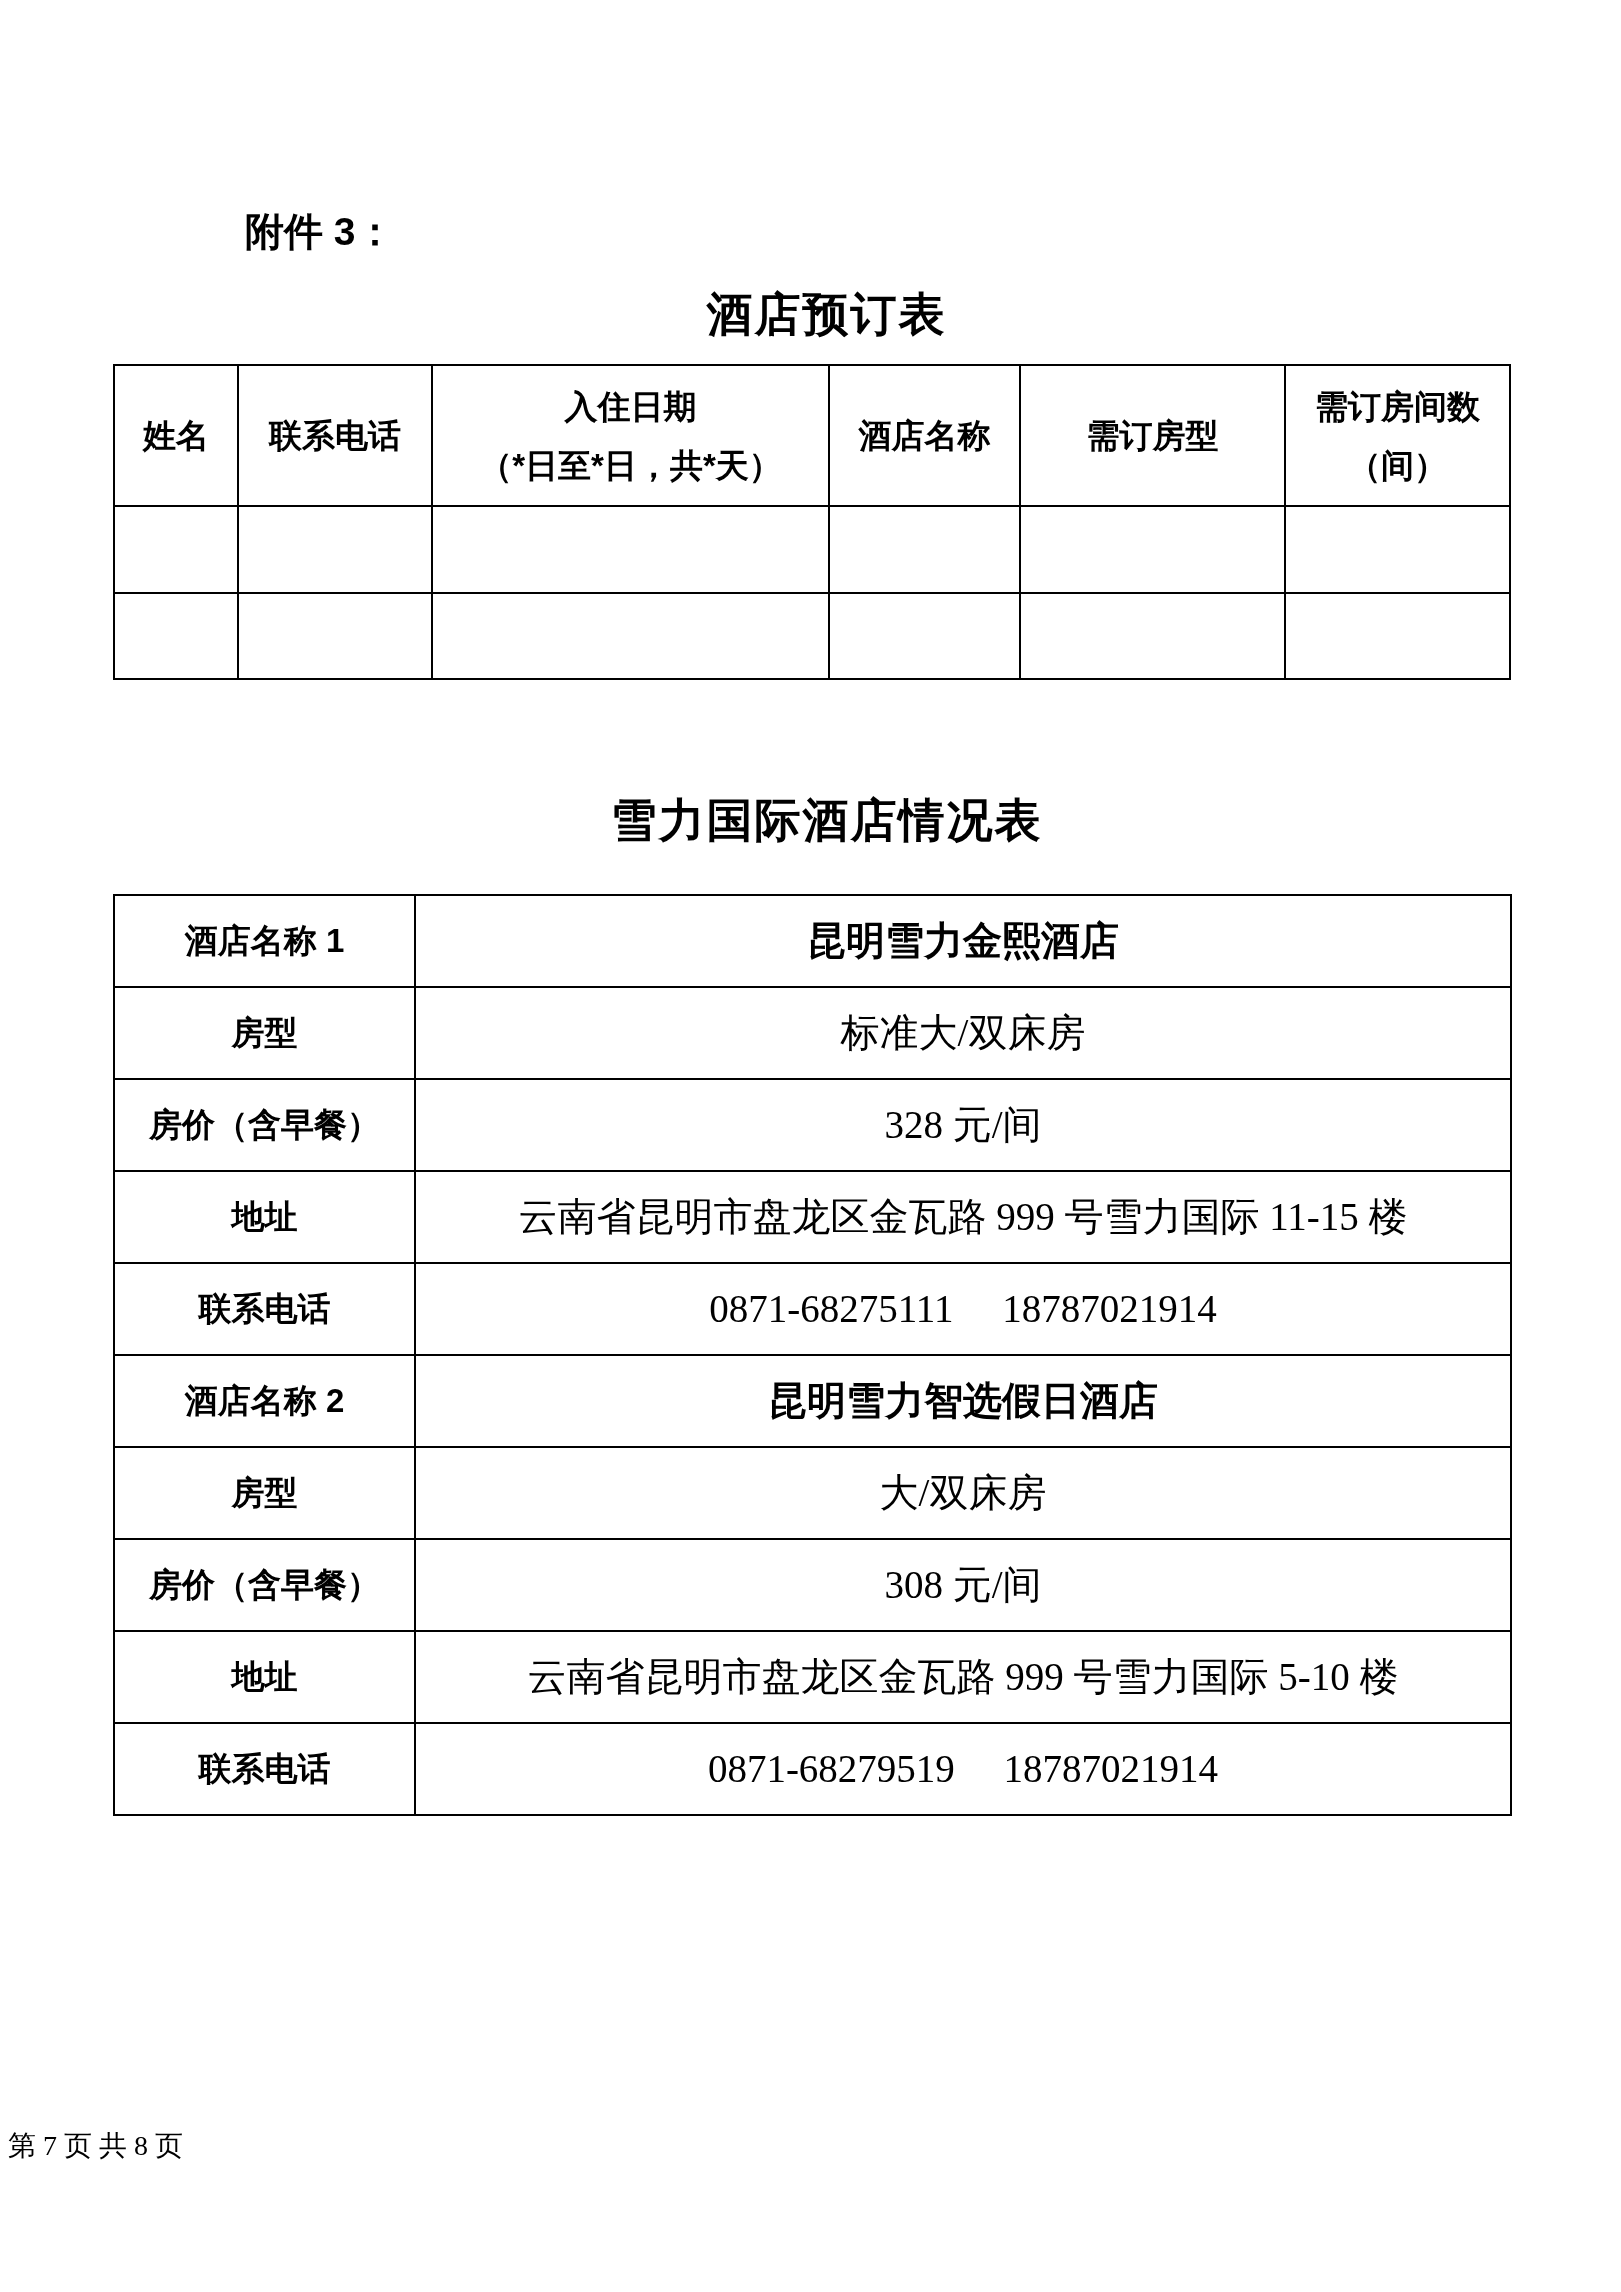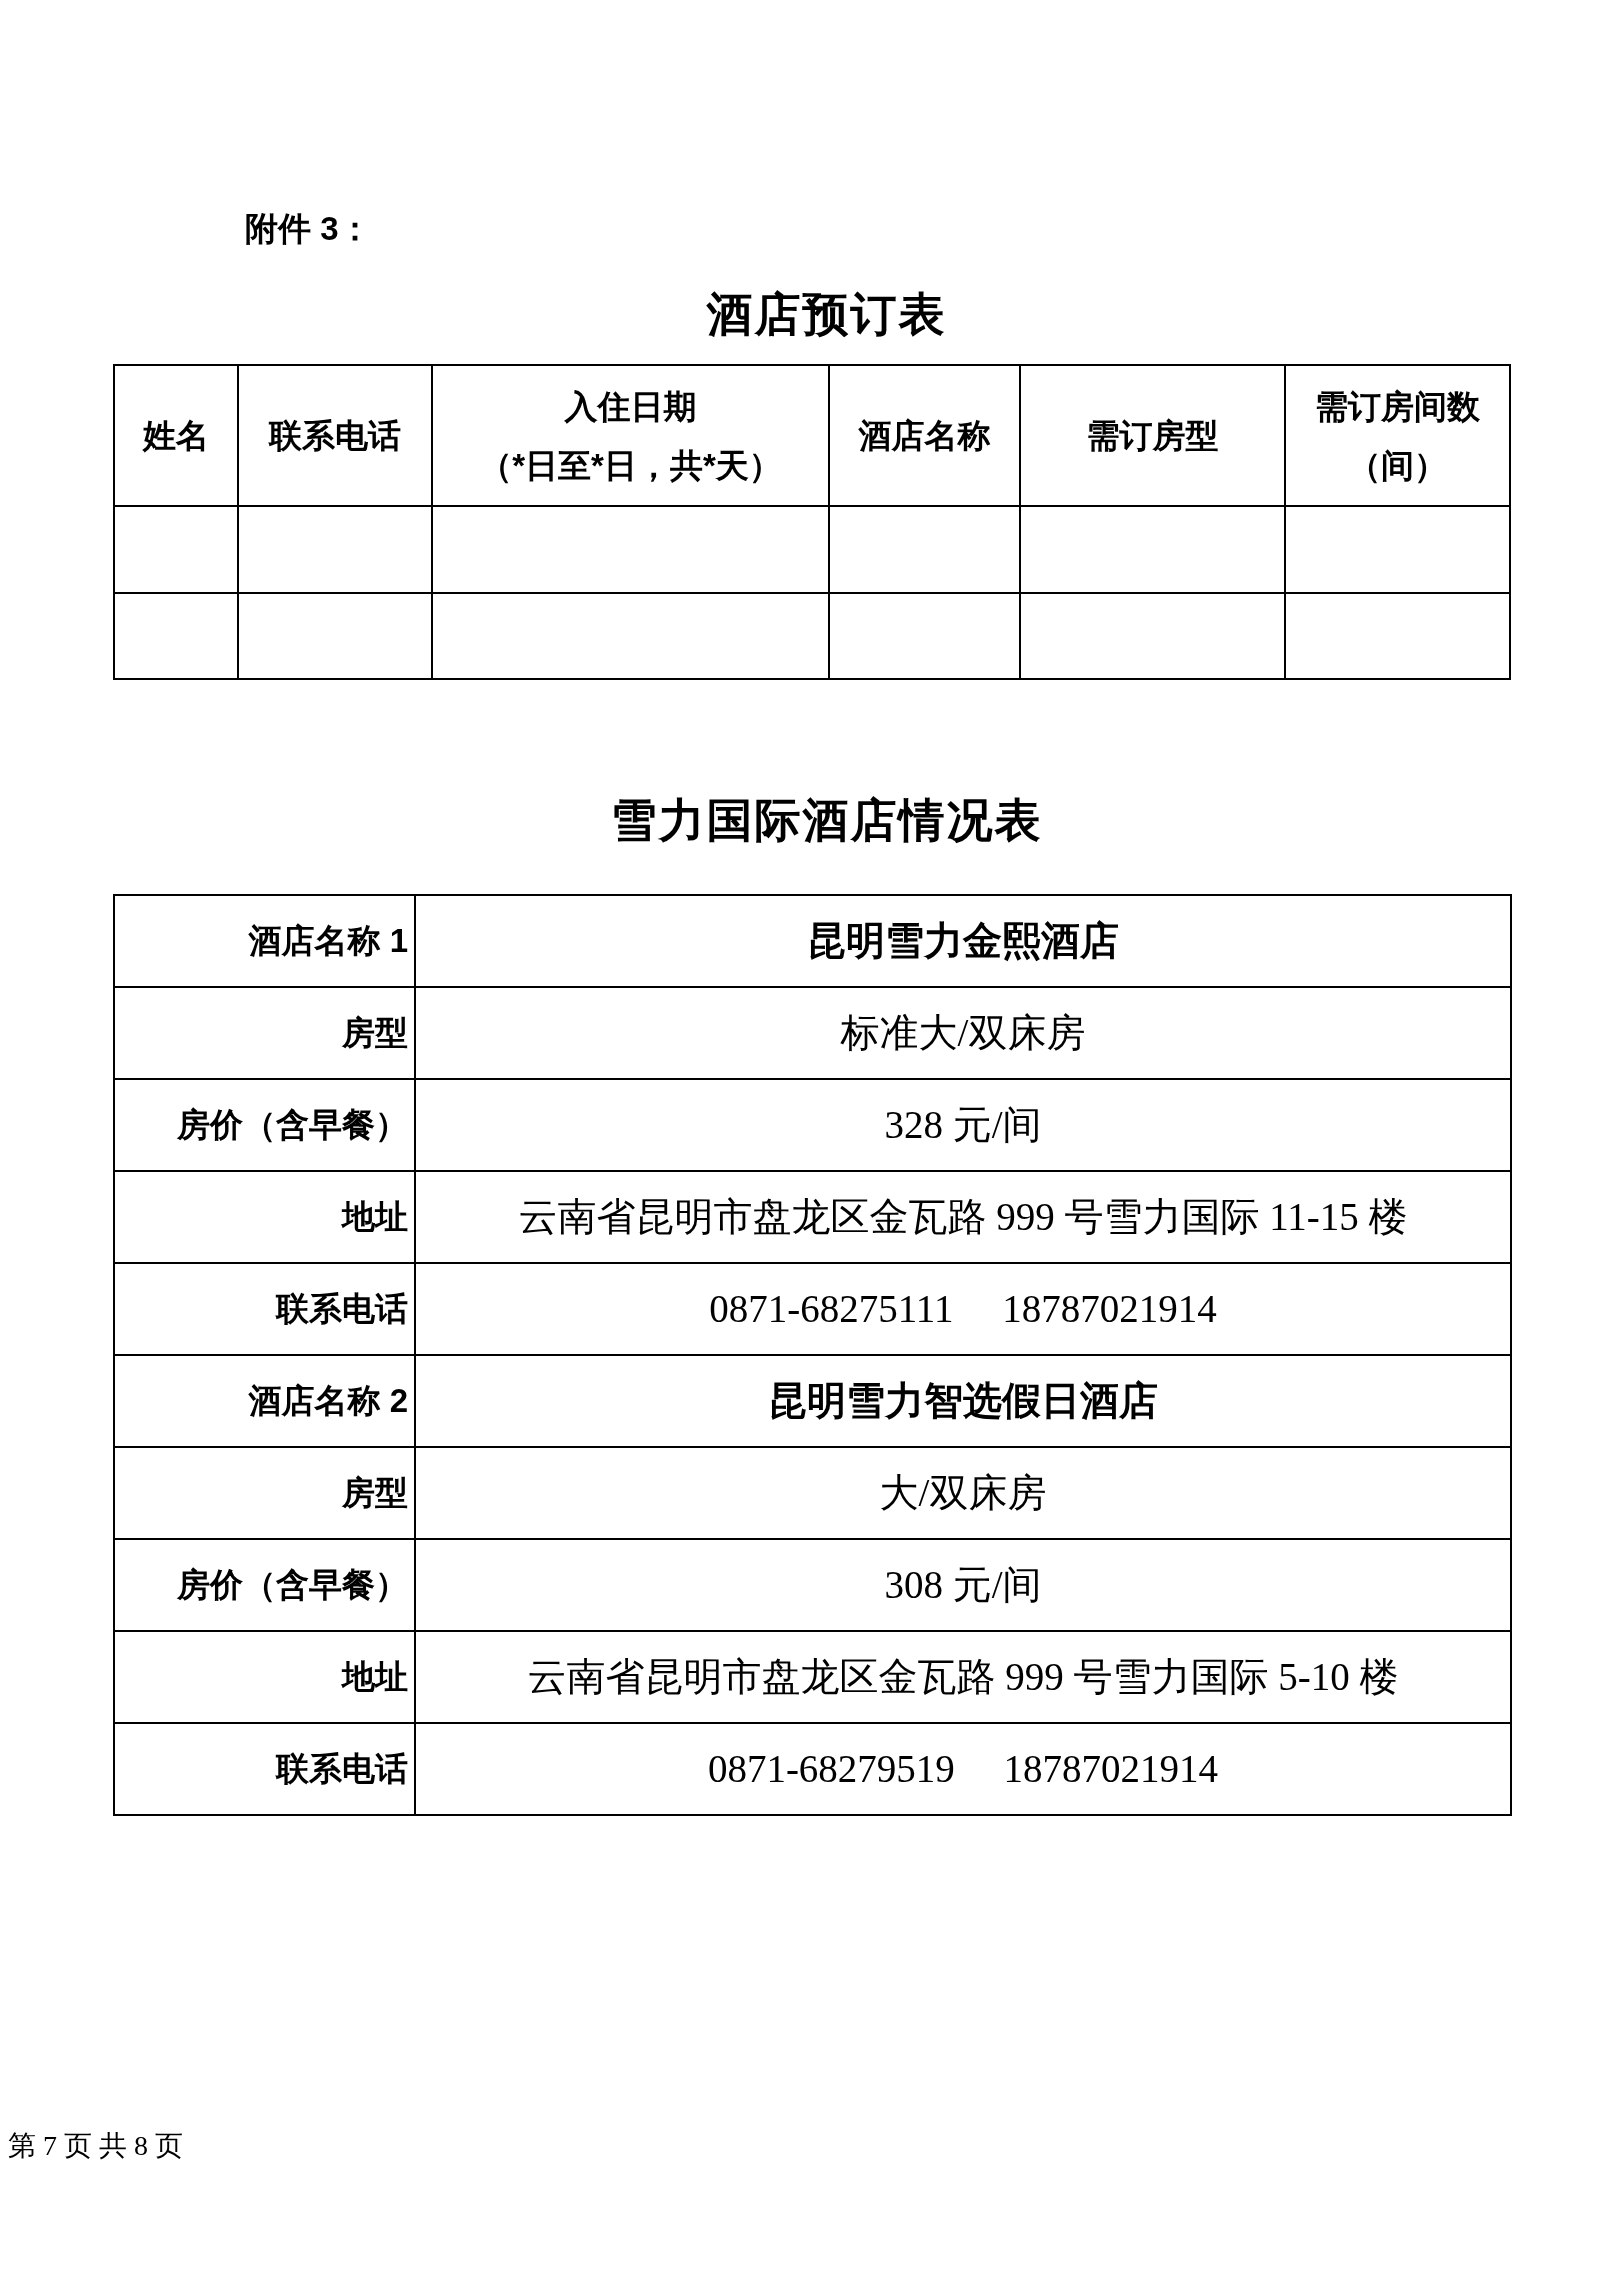--- a/index.html
+++ b/index.html
@@ -11,21 +11,21 @@
     color: #000000;
     overflow: hidden;
   }
   .page { position: absolute; inset: 0; background: #ffffff; }
 
   .attachment-label {
     position: absolute;
     left: 245px; top: 209px;
     font-family: "Liberation Sans", sans-serif;
     font-weight: bold;
-    font-size: 33px;
+    font-size: 39px;
     line-height: 1.2;
     white-space: pre;
     text-align: center;
   }
 
   .doc-title {
     position: absolute;
     left: 0; width: 100%;
     text-align: center;
     font-family: "Liberation Serif", serif;
@@ -53,21 +53,20 @@
   .booking-table .empty-row-2 { height: 86px; }
   .hline { display: block; line-height: 59px; white-space: pre; }
 
   .hotel-table { left: 113px; top: 894px; width: 1397px; }
   .hotel-table tr { height: 92px; }
   .hotel-table .label-cell {
     font-family: "Liberation Sans", sans-serif;
     font-weight: bold;
     font-size: 33px;
     white-space: pre;
-    text-align: right;
   }
   .hotel-table .value-cell {
     font-family: "Liberation Serif", serif;
     font-size: 39px;
     white-space: pre;
   }
   .hotel-table .value-cell.bold {
     font-family: "Liberation Sans", sans-serif;
     font-weight: bold;
   }

